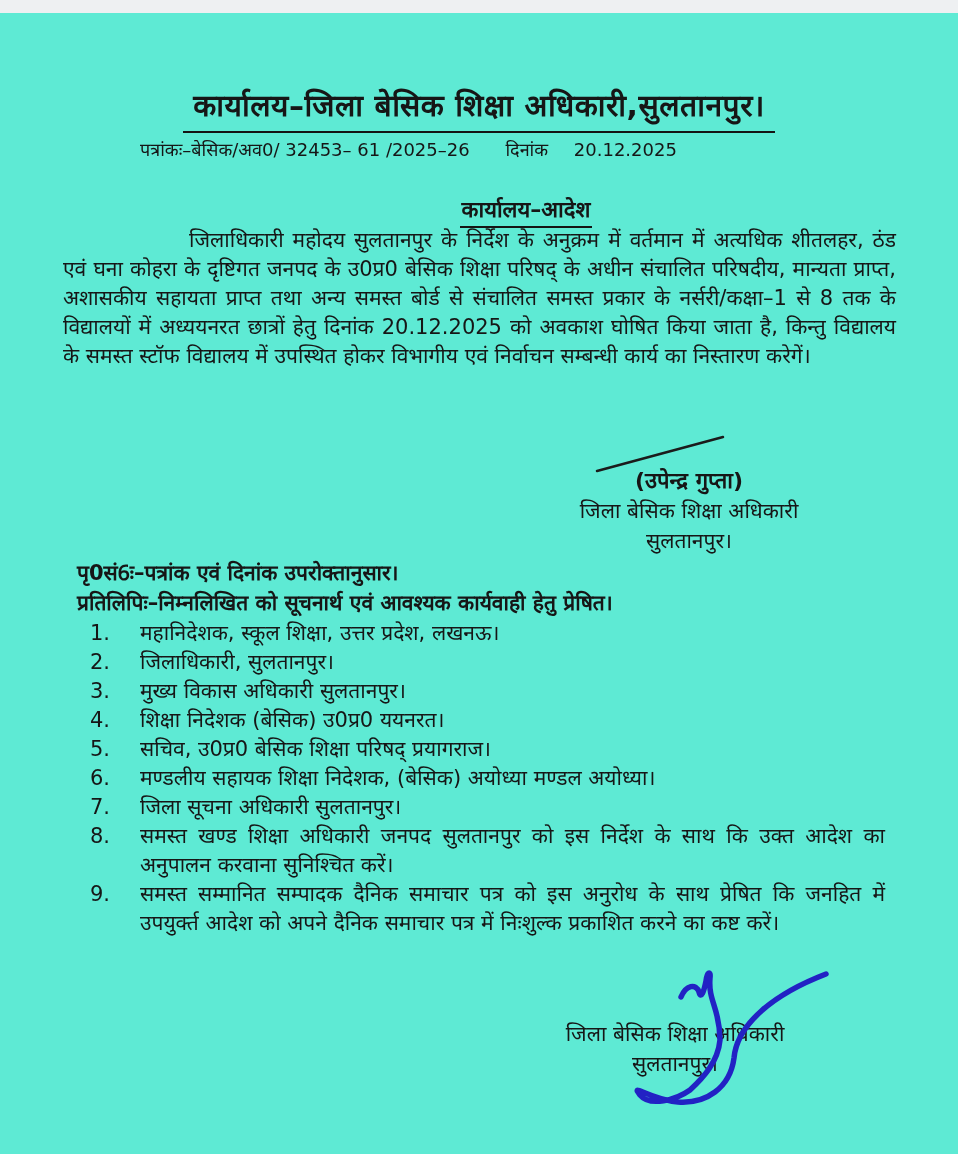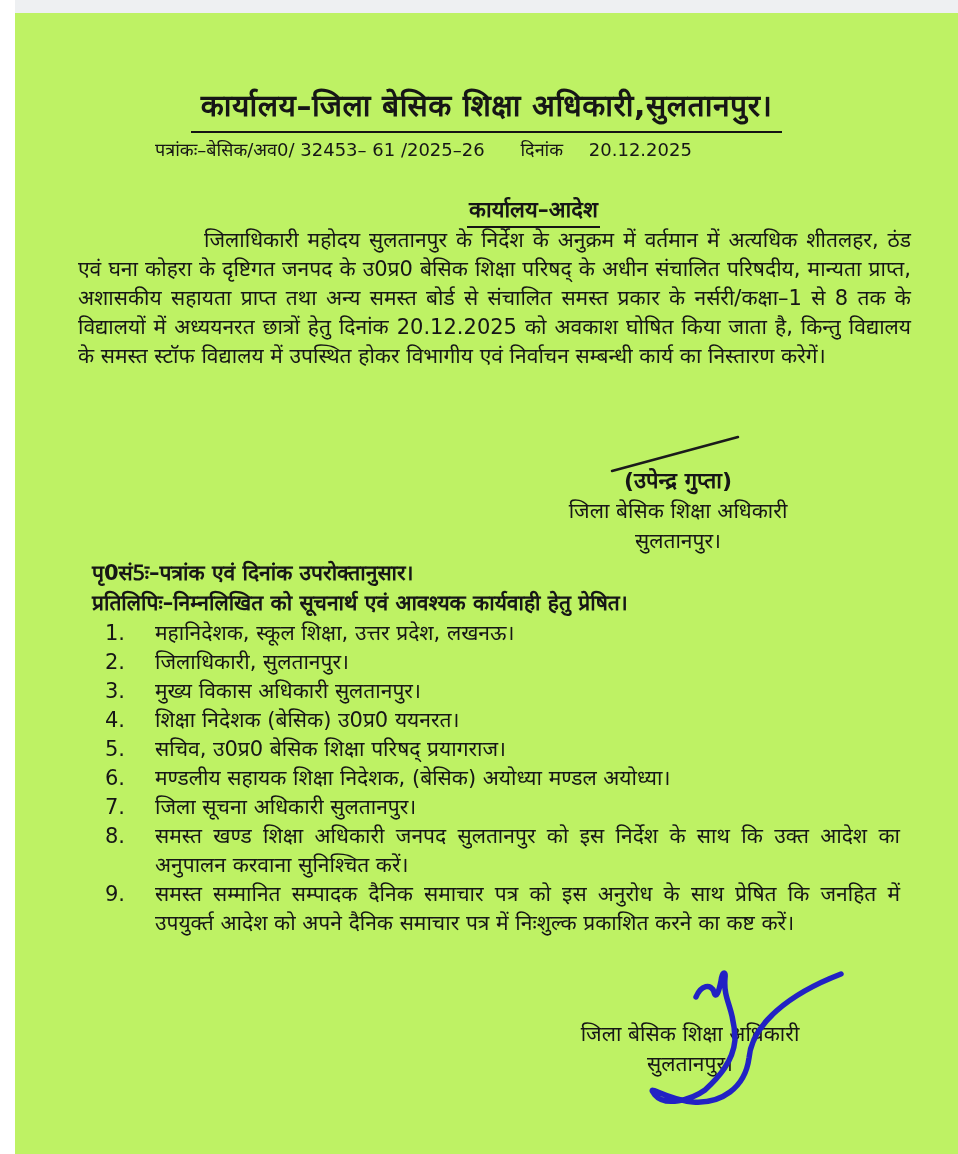--- a/index.html
+++ b/index.html
@@ -11,22 +11,21 @@
     width: 958px;
     height: 1154px;
     font-family: "DejaVu Sans", sans-serif;
     color: #161616;
     position: relative;
     overflow: hidden;
   }
   .page {
     position: absolute;
     inset: 0;
-    background: #bef264;
-    margin-left: 15px;
+    background: #5eead4;
   }
   .scan-strip {
     position: absolute;
     top: 0; left: 0; right: 0;
     height: 13px;
     background: #eef0f2;
   }
   .doc-title {
     position: absolute;
     top: 84px;
@@ -73,21 +72,21 @@
     font-size: 21px;
     line-height: 29px;
     text-align: justify;
     text-indent: 126px;
   }
   .para-1 { top: 226px; }
   .para-2 { top: 400px; text-align: left; }
   .sign-block {
     position: absolute;
     top: 466px;
-    left: 508px;
+    left: 534px;
     width: 310px;
     text-align: center;
     font-size: 21px;
     line-height: 30px;
   }
   .sign-block .sig-name { font-weight: bold; font-size: 22px; }
   .endorse-line {
     position: absolute;
     left: 77px;
     font-size: 21px;
@@ -158,21 +157,21 @@
   </div>
 
   <div class="body-para para-1">जिलाधिकारी महोदय सुलतानपुर के निर्देश के अनुक्रम में वर्तमान में अत्यधिक शीतलहर, ठंड एवं घना कोहरा के दृष्टिगत जनपद के उ0प्र0 बेसिक शिक्षा परिषद् के अधीन संचालित परिषदीय, मान्यता प्राप्त, अशासकीय सहायता प्राप्त तथा अन्य समस्त बोर्ड से संचालित समस्त प्रकार के नर्सरी/कक्षा–1 से 8 तक के विद्यालयों में अध्ययनरत छात्रों हेतु दिनांक 20.12.2025 को अवकाश घोषित किया जाता है, किन्तु विद्यालय के समस्त स्टॉफ विद्यालय में उपस्थित होकर विभागीय एवं निर्वाचन सम्बन्धी कार्य का निस्तारण करेगें।</div>
 
   <div class="sign-block">
     <div class="sig-name">(उपेन्द्र गुप्ता)</div>
     <div>जिला बेसिक शिक्षा अधिकारी</div>
     <div>सुलतानपुर।</div>
   </div>
 
-  <div class="endorse-line endorse-ref">पृ0सं5ः–पत्रांक एवं दिनांक उपरोक्तानुसार।</div>
+  <div class="endorse-line endorse-ref">पृ0सं6ः–पत्रांक एवं दिनांक उपरोक्तानुसार।</div>
   <div class="endorse-line endorse-copy">प्रतिलिपिः–निम्नलिखित को सूचनार्थ एवं आवश्यक कार्यवाही हेतु प्रेषित।</div>
 
   <ol class="copy-list" id="copy-list">
       <li>
         <span class="num">1.</span>
         <span class="txt">महानिदेशक, स्कूल शिक्षा, उत्तर प्रदेश, लखनऊ।</span>
       </li>
       <li>
         <span class="num">2.</span>
         <span class="txt">जिलाधिकारी, सुलतानपुर।</span>

